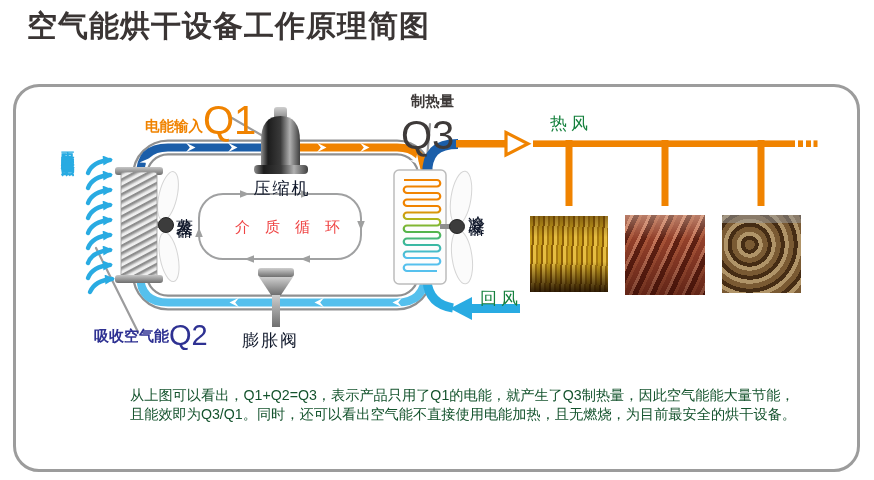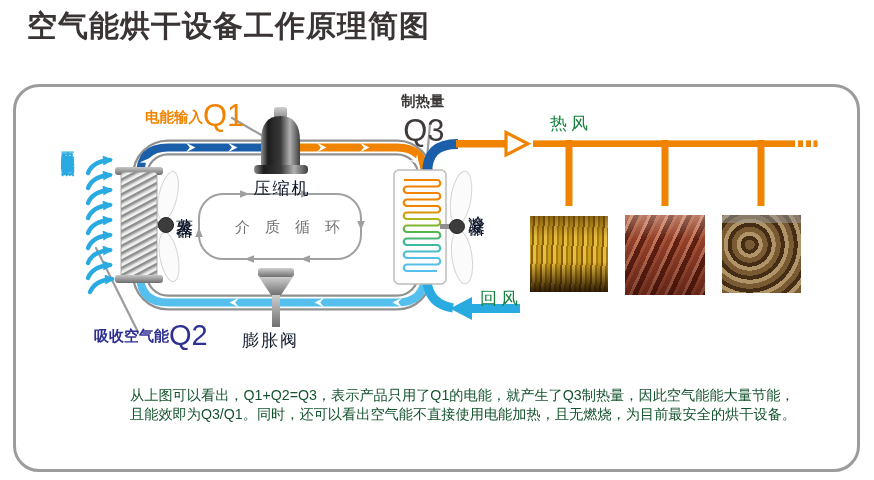--- a/index.html
+++ b/index.html
@@ -5,24 +5,24 @@
   html,body{margin:0;padding:0;background:#fff;}
   body{width:874px;height:480px;overflow:hidden;font-family:"Liberation Sans","DejaVu Sans",sans-serif;}
   .stage{position:relative;width:874px;height:480px;background:#fff;}
   .title{position:absolute;left:27px;top:6px;font-size:30px;font-weight:700;color:#3a3534;letter-spacing:1px;margin:0;}
   .panel{position:absolute;left:13px;top:84px;width:841px;height:382px;border:3px solid #9c9c9c;border-radius:26px;background:#fff;}
   .svgwrap{position:absolute;left:0;top:0;width:874px;height:480px;}
   .lbl{position:absolute;color:#0f172a;font-size:17px;letter-spacing:2px;white-space:nowrap;}
   .vtext{writing-mode:vertical-rl;text-orientation:upright;}
   .qgroup{position:absolute;display:flex;align-items:flex-end;white-space:nowrap;}
   .qprefix{font-size:14.5px;font-weight:700;padding-bottom:4px;}
-  .qsym{font-size:31px;font-weight:400;line-height:1;}
+  .qsym{font-size:40px;font-weight:400;line-height:1;}
   .q1{color:#f08300;} .q3{color:#3e3a39;} .q2{color:#2e3192;text-align:right;}
   .leftnote{position:absolute;left:60px;top:141px;height:176px;font-size:13.5px;font-weight:700;color:#29abe2;letter-spacing:1px;line-height:1.05;}
-  .cycletext{position:absolute;left:205px;top:218px;width:150px;text-align:center;font-size:15px;color:#737373;letter-spacing:15px;padding-left:15px;}
+  .cycletext{position:absolute;left:205px;top:218px;width:150px;text-align:center;font-size:15px;color:#ef4444;letter-spacing:15px;padding-left:15px;}
   .airlbl{position:absolute;color:#15803d;font-size:17px;letter-spacing:4px;white-space:nowrap;}
   .caption{position:absolute;left:130px;top:386px;width:720px;font-size:14.2px;color:#14532d;line-height:18.5px;}
   .photo{position:absolute;}
   .photo-tobacco{left:530px;top:216px;width:78px;height:76px;
     background-image:linear-gradient(to bottom, rgba(70,40,5,.5) 0%, rgba(0,0,0,0) 28%, rgba(0,0,0,0) 60%, rgba(25,10,0,.88) 100%),
       repeating-linear-gradient(93deg,#caa01c 0 3px,#8a5c06 3px 5px,#e5bd41 5px 8px,#a87a10 8px 10px);}
   .photo-sausage{left:625px;top:215px;width:80px;height:80px;
     background-image:linear-gradient(to bottom, rgba(255,240,220,.35) 0%, rgba(0,0,0,0) 30%, rgba(40,5,0,.45) 100%),
       repeating-linear-gradient(115deg,#93402a 0 5px,#c4765a 5px 8px,#5f2012 8px 13px,#a85438 13px 16px);}
   .photo-mushroom{left:722px;top:215px;width:79px;height:78px;background-color:#8a7048;

